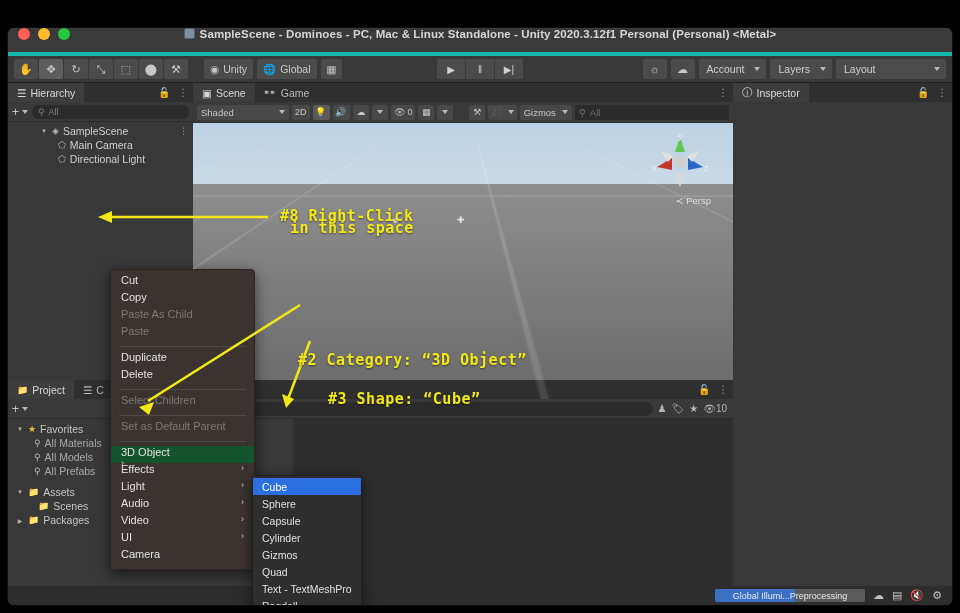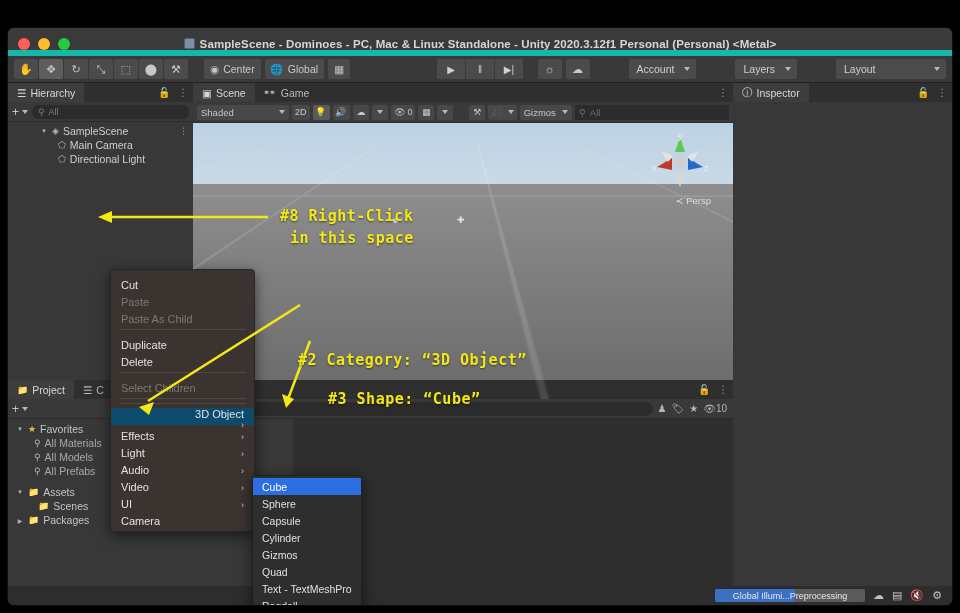--- a/index.html
+++ b/index.html
@@ -5,21 +5,21 @@
   * { margin:0; padding:0; box-sizing:border-box; }
   html,body { width:960px; height:613px; background:#1b1b1b; overflow:hidden;
     font-family:"Liberation Sans", sans-serif; }
   #app { position:relative; width:960px; height:613px; background:#000; }
 
   
   .win { position:absolute; left:8px; top:28px; width:944px; height:577px;
     background:#383838; border-radius:6px; overflow:hidden;
     box-shadow:0 0 0 1px #0c0c0c; }
   .titlebar { height:28px; background:#3a3a3a; position:relative;
-    border-bottom:6px solid #14b8a6; display:flex; align-items:flex-end; }
+    border-bottom:4px solid #14b8a6; display:flex; align-items:flex-start; }
   .lights { display:flex; gap:8px; padding-left:10px; }
   .light { width:12px; height:12px; border-radius:50%; }
   .l-red{background:#ff5f57;} .l-yel{background:#febc2e;} .l-grn{background:#28c840;}
   .title-text { position:absolute; left:0; right:0; text-align:center;
     font-size:11.5px; color:#d6d6d6; font-weight:bold; letter-spacing:.1px;
     pointer-events:none; }
   .title-ico { display:inline-block; width:11px; height:11px; background:#7d8fa3;
     border:1px solid #55616e; border-radius:2px; vertical-align:-1px;
     margin-right:5px; }
 
@@ -33,21 +33,21 @@
   .tgrp { display:flex; gap:1px; }
   .pill { height:20px; background:#4b4b4b; border-radius:2px; color:#c9c9c9;
     font-size:10.5px; display:flex; align-items:center; padding:0 6px; gap:4px; }
   .spacer { flex:1; }
   .playgrp { display:flex; gap:1px; position:absolute; left:50%;
     transform:translateX(-50%); }
   .pbtn { width:28px; height:20px; background:#4b4b4b; display:flex;
     align-items:center; justify-content:center; color:#cfcfcf; font-size:10px; }
   .dd { height:20px; background:#4b4b4b; border-radius:2px; color:#cfcfcf;
     font-size:10.5px; display:flex; align-items:center; gap:10px;
-    padding:0 6px 0 8px;margin-left:35px; }
+    padding:0 6px 0 8px; }
   .caret { width:0;height:0;border-left:3.5px solid transparent;
     border-right:3.5px solid transparent;border-top:4px solid #b9b9b9; }
 
   
   .body { position:relative; height:522px; background:#2c2c2c; }
   .panel { position:absolute; background:#383838; }
   .ptabrow { height:19px; background:#2f2f2f; display:flex; align-items:center;
     position:relative; }
   .ptab { height:19px; display:flex; align-items:center; gap:4px; padding:0 9px;
     font-size:10.5px; color:#b9b9b9; }
@@ -111,24 +111,24 @@
   .slider { position:absolute; right:22px; bottom:6px; width:70px; height:3px;
     background:#545454; border-radius:2px; }
   .sknob { position:absolute; left:42%; top:-4px; width:10px; height:10px;
     background:#b6b6b6; border-radius:50%; }
 
   
   .ctx { position:absolute; left:102px; top:186px; width:145px;
     background:#3b3330; border:1px solid #2a2422; border-radius:4px;
     padding:4px 0; font-size:11px; box-shadow:0 4px 14px rgba(0,0,0,.55);
     z-index:40; }
-  .ci { height:17px; display:flex; align-items:flex-end; padding:0 10px;
+  .ci { height:17px; display:flex; align-items:flex-start; padding:0 10px;
     color:#e2e2e2; justify-content:space-between; }
   .ci.dim { color:#7e7873; }
-  .ci.hl { background:#0c4a6e;flex-direction:column; }
+  .ci.hl { background:#14532d;flex-direction:column; }
   .ci .sub { font-size:9px; color:#cfcfcf; }
   .csep { height:1px; background:#514846; margin:4px 8px; }
 
   
   .sub-menu { position:absolute; left:244px; top:392px; width:110px;
     background:#2e2e2e; border:1px solid #1f1f1f; border-radius:3px;
     padding:2px 0; font-size:10.5px; box-shadow:0 4px 14px rgba(0,0,0,.55);
     z-index:41; }
   .si { height:17px; display:flex; align-items:center; padding:0 9px; color:#e0e0e0; }
   .si.sel { background:#2c6fe0; color:#fff; }
@@ -174,21 +174,21 @@
         <div class="tbtn sel">✥</div>
         <div class="tbtn">↻</div>
         <div class="tbtn">⤡</div>
         <div class="tbtn">⬚</div>
         <div class="tbtn">⬤</div>
         <div class="tbtn">⚒</div>
       </div>
       <div style="width:8px"></div>
       <div class="pill">
         <span>◉</span>
-        <span>Center</span>
+        <span>Unity</span>
       </div>
       <div class="pill">
         <span>🌐</span>
         <span>Global</span>
       </div>
       <div class="pill">
         <span>▦</span>
       </div>
 
       <div class="playgrp">
@@ -417,46 +417,52 @@
           <line x1="260" y1="134" x2="100" y2="134"></line>
           <line x1="292" y1="222" x2="140" y2="318"></line>
           <line x1="302" y1="258" x2="280" y2="316"></line>
         </g>
         <polygon points="90,134 104,128 104,140" fill="#f2e816"></polygon>
         <polygon points="131,324 146,319 141,332" fill="#f2e816"></polygon>
         <polygon points="278,325 274,311 286,316" fill="#f2e816"></polygon>
       </svg>
 
       <div class="anno" style="left:272px;top:124px">#8 Right-Click</div>
-      <div class="anno" style="left:282px;top:146px">in this space</div>
+      <div class="anno" style="left:282px;top:136px">in this space</div>
       <div class="anno" style="left:290px;top:268px">#2 Category: “3D Object”</div>
       <div class="anno" style="left:320px;top:307px">#3 Shape: “Cube”</div>
 
       <div class="ctx">
         <div class="ci">
             <span>Cut</span>
           </div>
+        <div class="ci">
+            <span>Copy</span>
+          </div>
+        <div class="ci dim">
+            <span>Paste As Child</span>
+          </div>
         <div class="ci dim">
             <span>Paste</span>
-          </div>
-        <div class="ci dim">
-            <span>Paste As Child</span>
           </div>
         <div class="csep"></div>
         <div class="ci">
             <span>Duplicate</span>
           </div>
         <div class="ci">
             <span>Delete</span>
           </div>
         <div class="csep"></div>
         <div class="ci dim">
             <span>Select Children</span>
           </div>
         <div class="csep"></div>
+        <div class="ci dim">
+            <span>Set as Default Parent</span>
+          </div>
         <div class="csep"></div>
         <div class="ci hl">
           <span>3D Object</span>
           <span class="sub">›</span>
         </div>
         <div class="ci">
           <span>Effects</span>
           <span class="sub">›</span>
         </div>
         <div class="ci">

